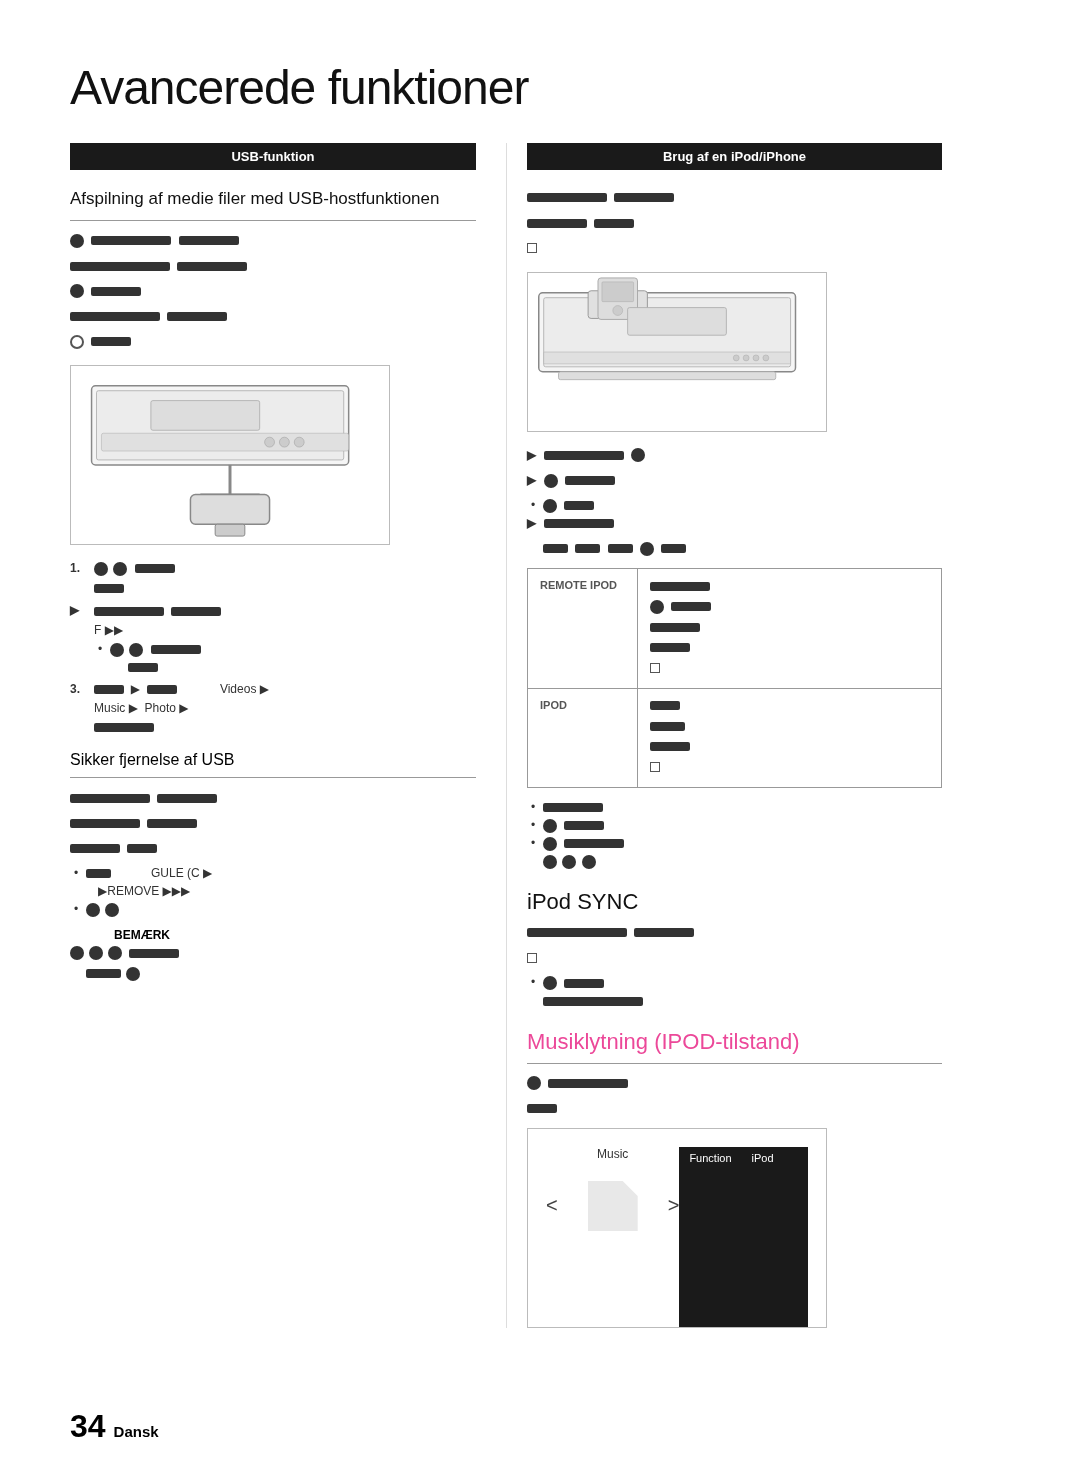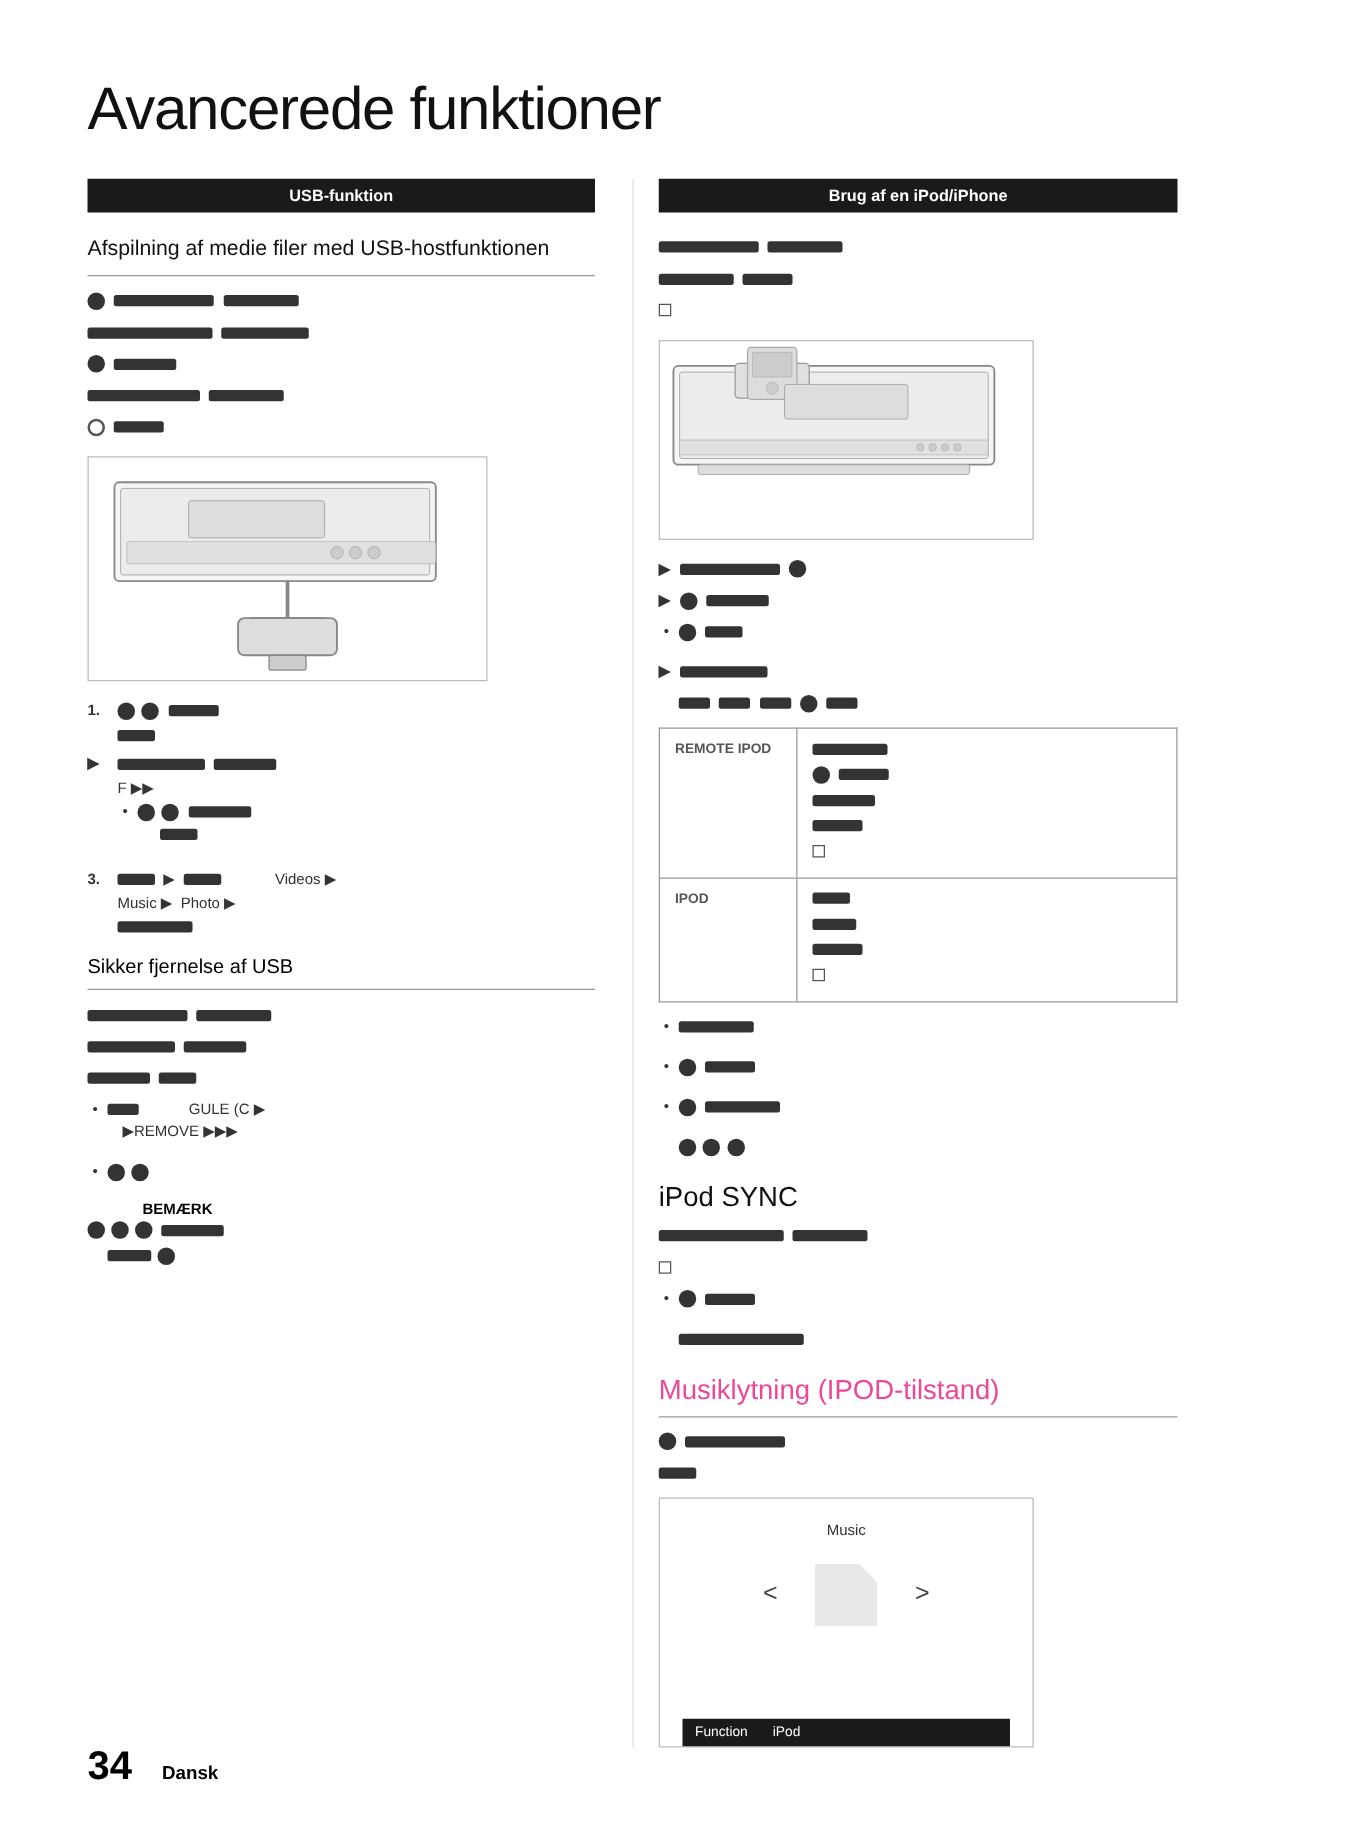--- a/index.html
+++ b/index.html
@@ -106,21 +106,21 @@
     .list-item-num {
       font-weight: bold;
       min-width: 18px;
     }
     .bullet-item {
       font-size: 12px;
       line-height: 1.5;
       color: #333;
       padding-left: 16px;
       position: relative;
-      margin-bottom: 14px;
+      margin-bottom: 0;
     }
     .bullet-item::before {
       content: '•';
       position: absolute;
       left: 4px;
     }
     .note-block {
       margin-top: 10px;
     }
     .note-label {
@@ -165,21 +165,21 @@
       font-size: 22px;
       font-weight: normal;
       margin: 18px 0 8px 0;
       color: #ec4899;
     }
     .music-screen {
       border: 1px solid #bbb;
       width: 300px;
       height: 200px;
       display: flex;
-      flex-direction: column;
+      flex-direction: row;
       justify-content: space-between;
       background: #fff;
       margin-top: 10px;
       padding: 18px 18px 0 18px;
     }
     .music-screen-inner {
       display: flex;
       flex-direction: column;
       align-items: center;
       flex: 1;
@@ -210,27 +210,27 @@
       background: #1a1a1a;
       color: #fff;
       width: 100%;
       font-size: 11px;
       padding: 5px 10px;
       display: flex;
       gap: 20px;
     }
     .page-footer {
       position: absolute;
-      bottom: 45px;
+      bottom: 31px;
       left: 70px;
       font-size: 15px;
       font-weight: bold;
       display: flex;
       align-items: baseline;
-      gap: 24px;
+      gap: 8px;
     }
     .page-num {
       font-size: 32px;
       font-weight: bold;
     }
     .blk {
       display: inline-block;
       background: #333;
       border-radius: 2px;
       height: 9px;

